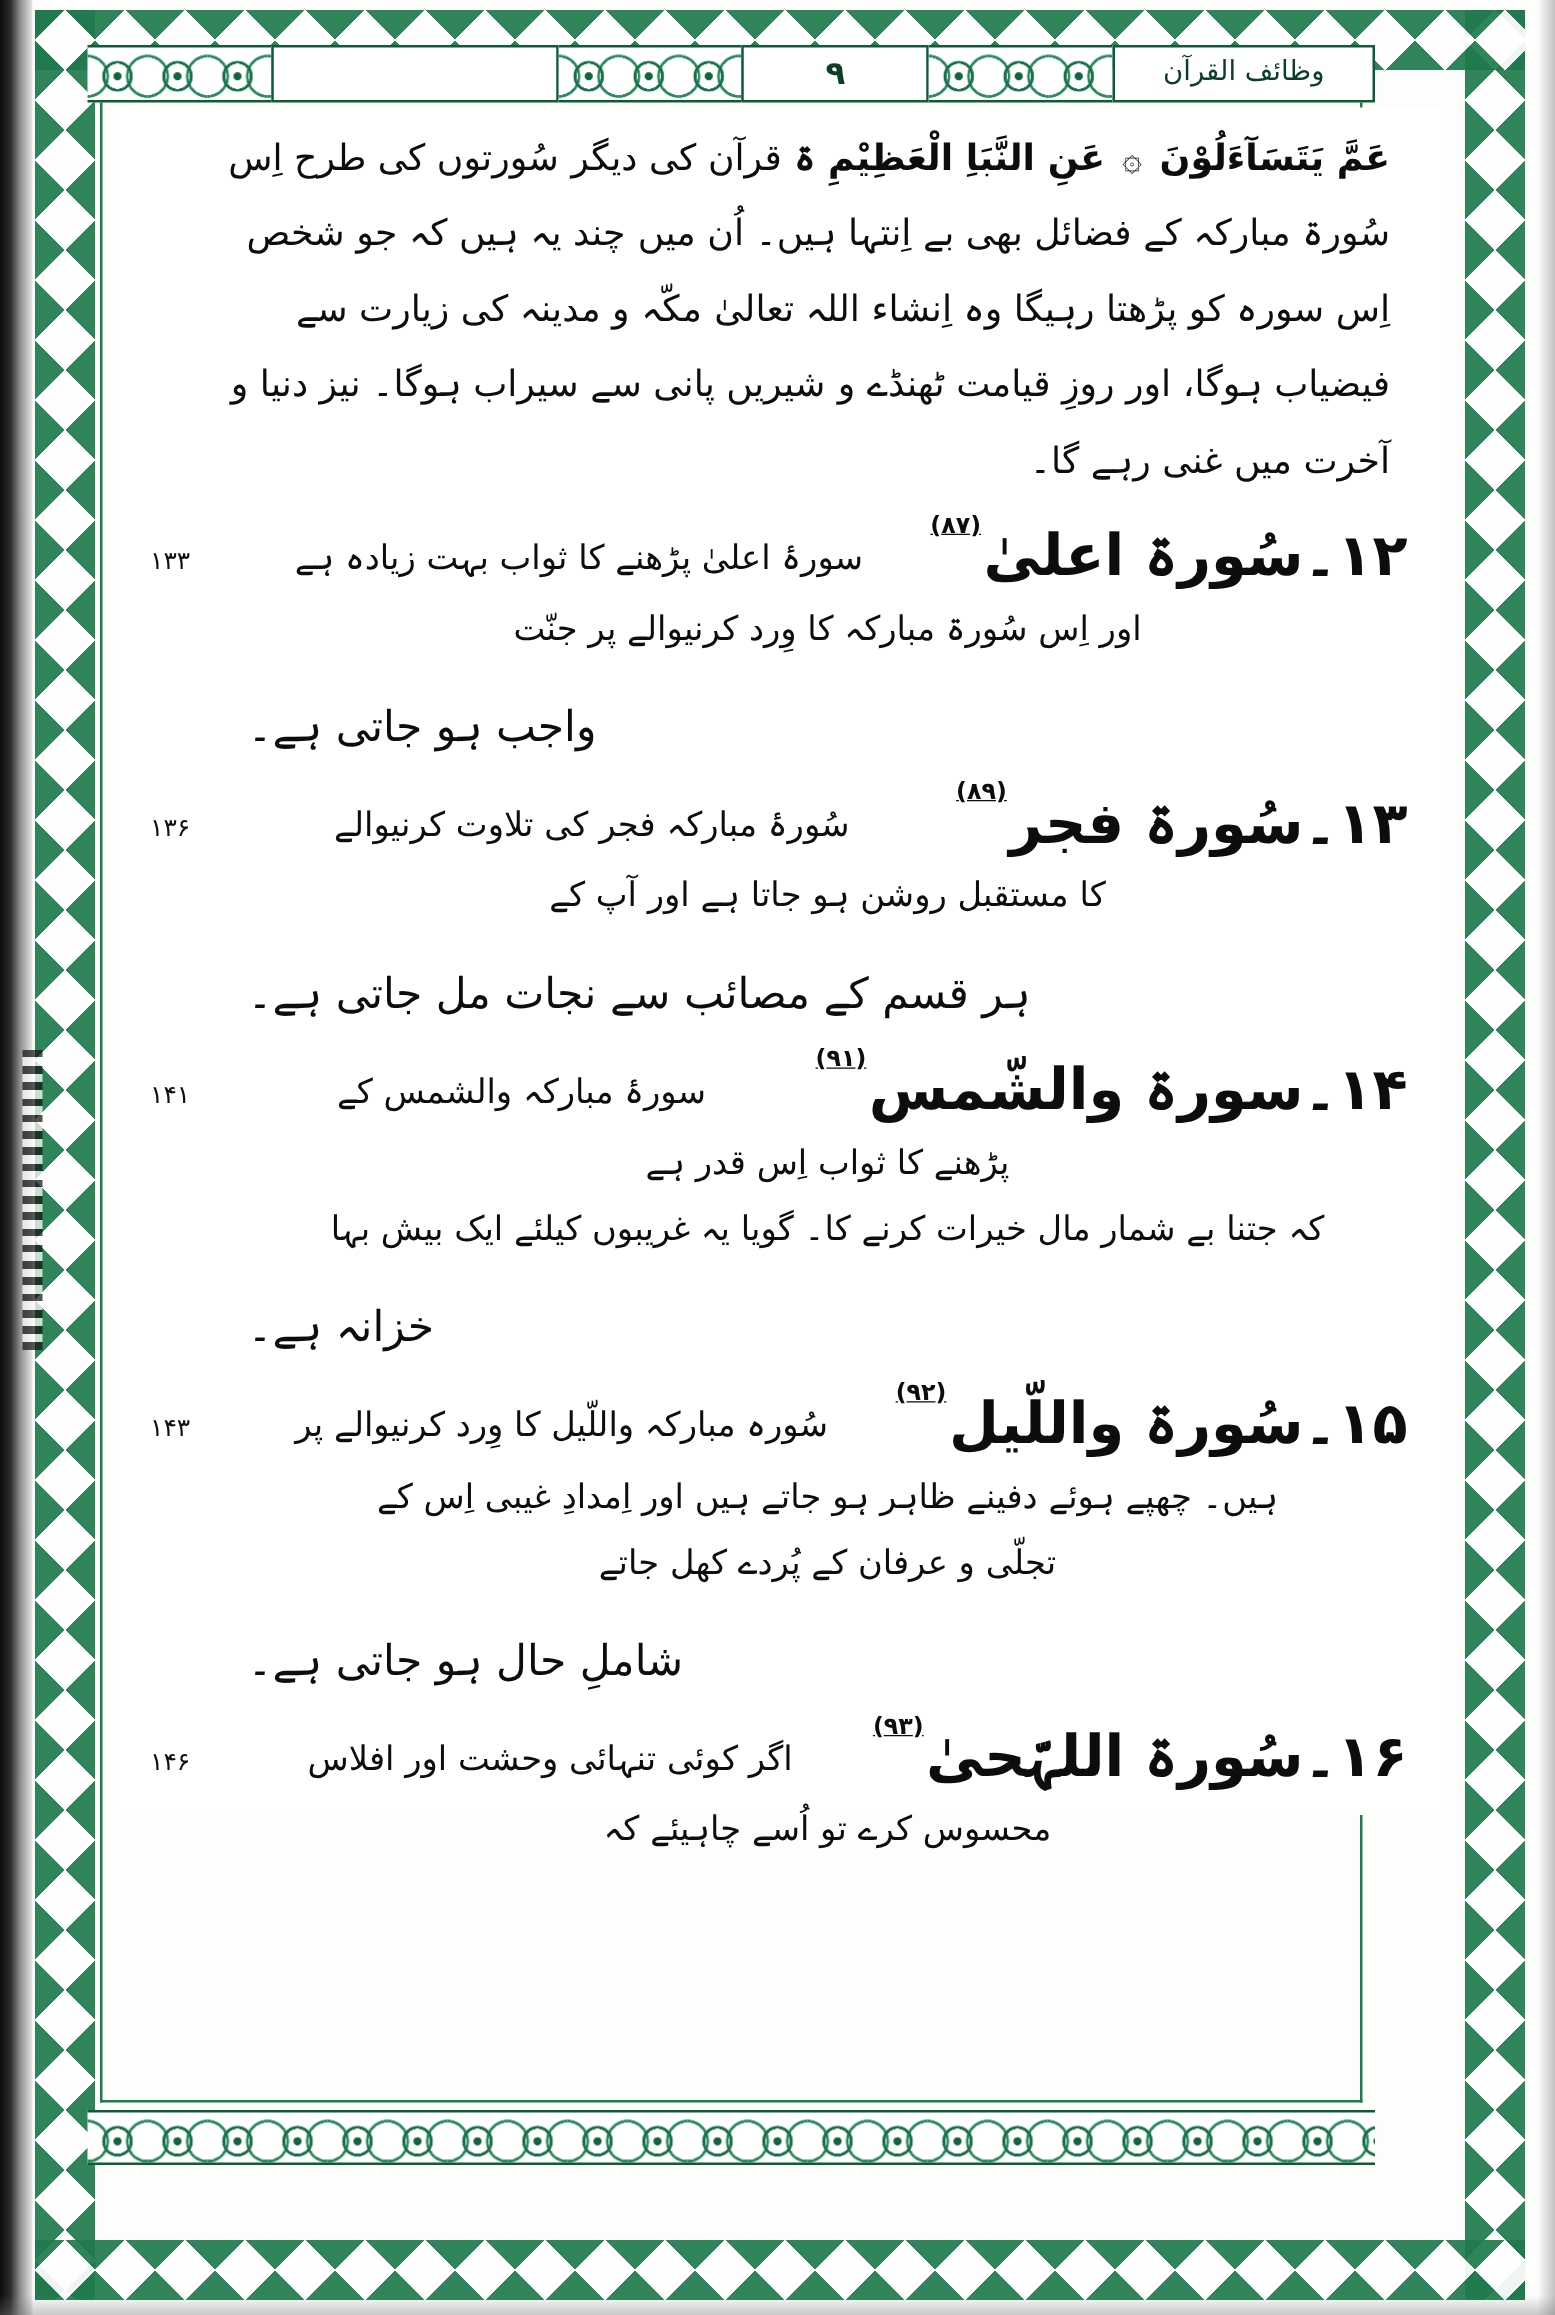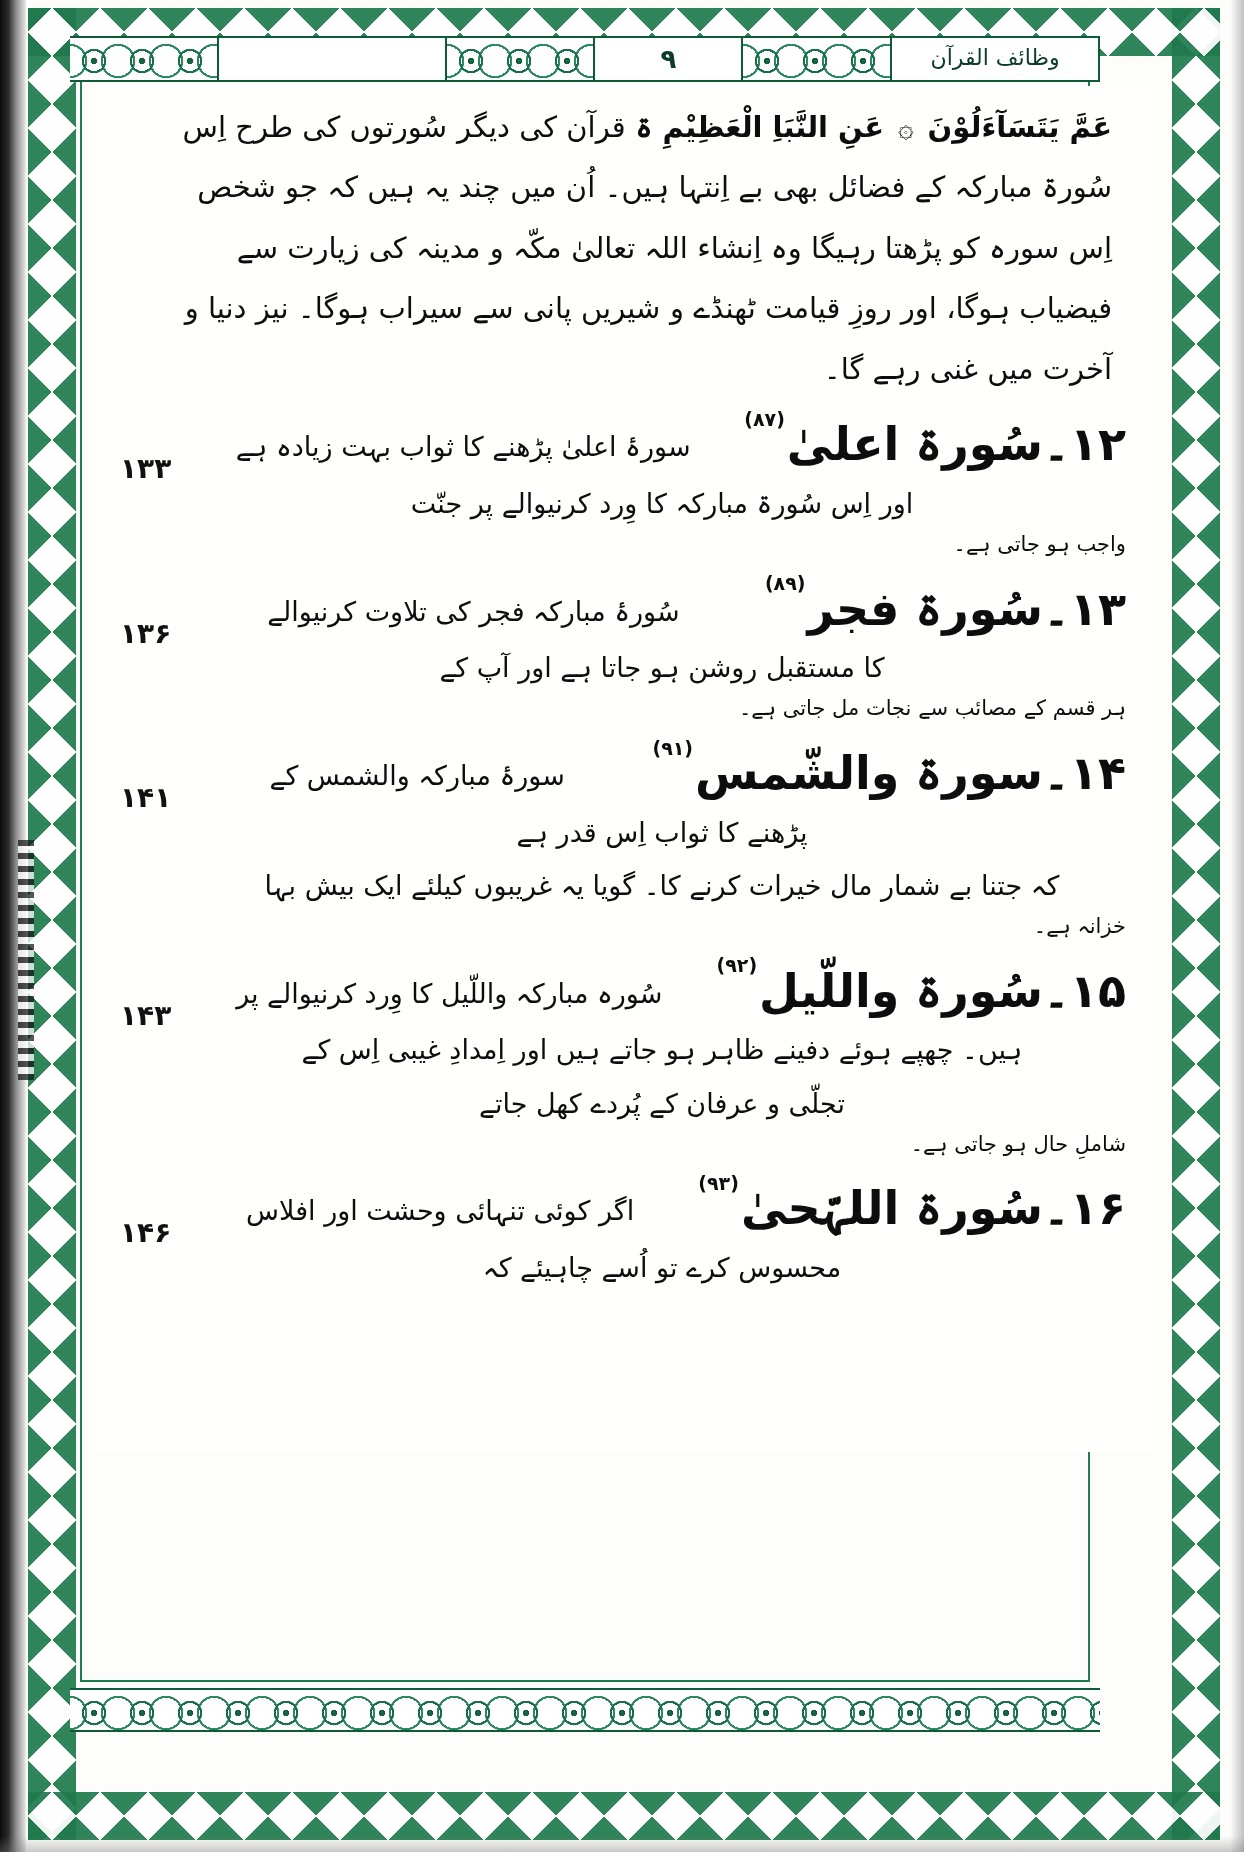--- a/index.html
+++ b/index.html
@@ -205,23 +205,23 @@
   .entry {
     position: relative;
     margin-top: 18px;
     padding-left: 78px;
     padding-right: 4px;
     min-height: 92px;
   }
   .entry-pageno {
     position: absolute;
     left: 0;
-    top: 36px;
-    font-size: 28px;
-    font-weight: 700;
+    top: 20px;
+    font-size: 20px;
+    font-weight: 400;
     color: #111;
     direction: rtl;
   }
   .entry-headline {
     display: flex;
     flex-direction: row;
     align-items: flex-end;
     justify-content: flex-start;
     gap: 18px;
   }
@@ -233,39 +233,41 @@
     flex: 0 0 auto;
     position: relative;
   }
   .entry-title .sup {
     font-size: 19px;
     font-weight: 600;
     vertical-align: super;
     position: relative;
     top: -18px;
     right: 2px;
+    text-decoration: underline;
   }
   .entry-desc-inline {
     font-size: 27px;
     line-height: 1.5;
     flex: 1 1 auto;
     text-align: center;
     padding-bottom: 6px;
   }
   .entry-desc-rest {
     font-size: 27px;
     line-height: 1.75;
     margin-top: 6px;
     text-align: center;
   }
   .entry-tail-center {
     display: block;
-    text-align: right;
-    font-size: 21px;
+    text-align: left;
+    font-size: 34px;
     line-height: 1.7;
+    margin-top: 27px;
   }
 </style>
 </head>
 <body>
 
 <div class="scan-page">
 
   <div class="border-frame">
     <div class="orn-band orn-v orn-left"></div>
     <div class="orn-band orn-v orn-right"></div>

